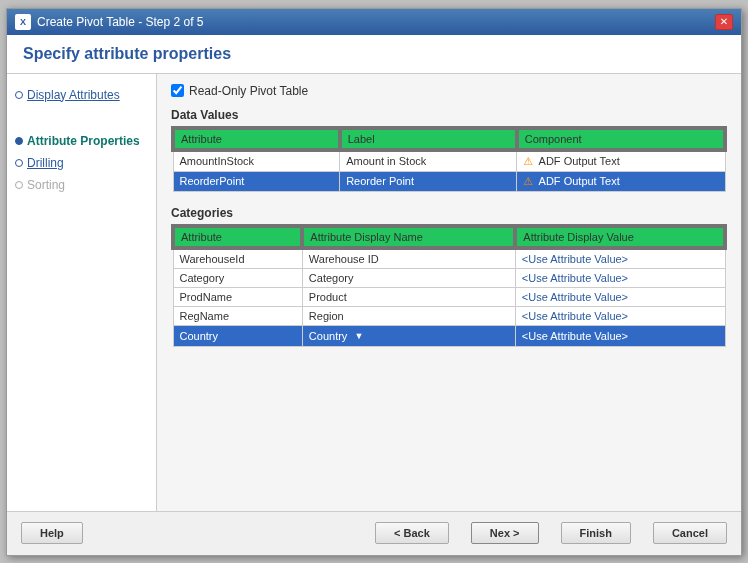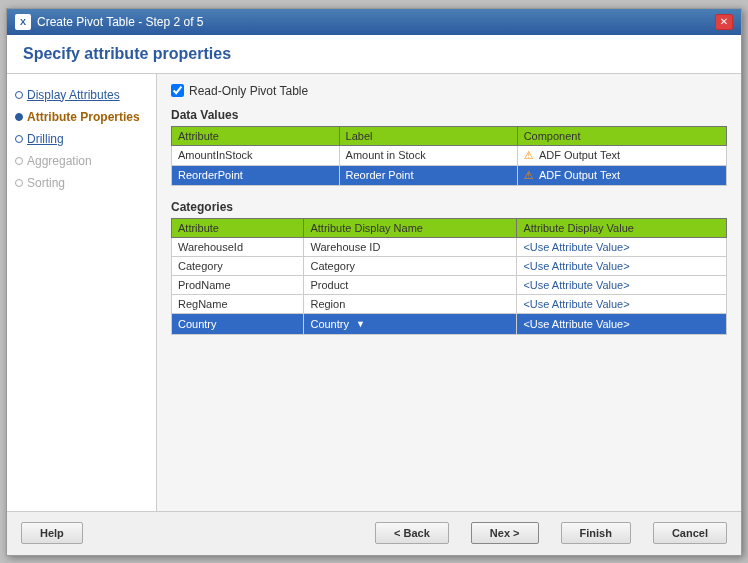--- a/index.html
+++ b/index.html
@@ -96,22 +96,23 @@
       padding: 4px 8px 4px 20px;
       cursor: pointer;
       color: #333;
       font-size: 12px;
       display: flex;
       align-items: center;
       gap: 4px;
       position: relative;
     }
     .sidebar-item.active {
-      color: #a16207;
-      font-weight: bold;
+      color: #0f766e;
+      font-weight: bold;
+      margin-top: 24px;
     }
     .sidebar-item.link-style {
       color: #2b5a9e;
       text-decoration: underline;
       cursor: pointer;
     }
     .sidebar-item.disabled {
       color: #aaa;
       cursor: default;
     }
@@ -160,22 +161,22 @@
       color: #333;
       margin-bottom: 4px;
     }
     .data-table {
       width: 100%;
       border-collapse: collapse;
       font-size: 11px;
       margin-bottom: 14px;
     }
     .data-table th {
-      background: #84cc16;
-      border: 1px solid #737373;
+      background: #22c55e;
+      border: 4px solid #737373;
       padding: 3px 6px;
       text-align: left;
       font-weight: normal;
       color: #333;
     }
     .data-table td {
       border: 1px solid #ccc;
       padding: 3px 6px;
       background: white;
       color: #333;
@@ -265,24 +266,20 @@
         <span class="sidebar-bullet"></span>
         <span>Display Attributes</span>
       </div>
       <div class="sidebar-item active">
         <span class="sidebar-bullet filled"></span>
         <span>Attribute Properties</span>
       </div>
       <div class="sidebar-item link-style">
         <span class="sidebar-bullet"></span>
         <span>Drilling</span>
-      </div>
-      <div class="sidebar-item disabled">
-        <span class="sidebar-bullet" style="border-color:#aaa;"></span>
-        <span>Aggregation</span>
       </div>
       <div class="sidebar-item disabled">
         <span class="sidebar-bullet" style="border-color:#aaa;"></span>
         <span>Sorting</span>
       </div>
     </div>
 
     <div class="main-panel">
 
       <div class="checkbox-row">

